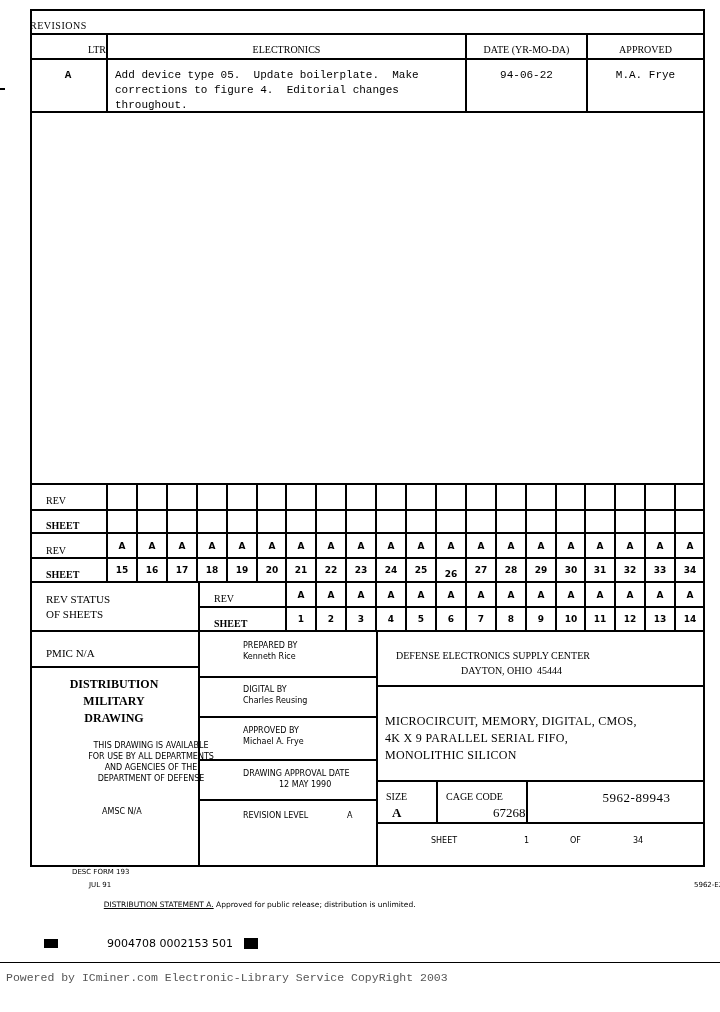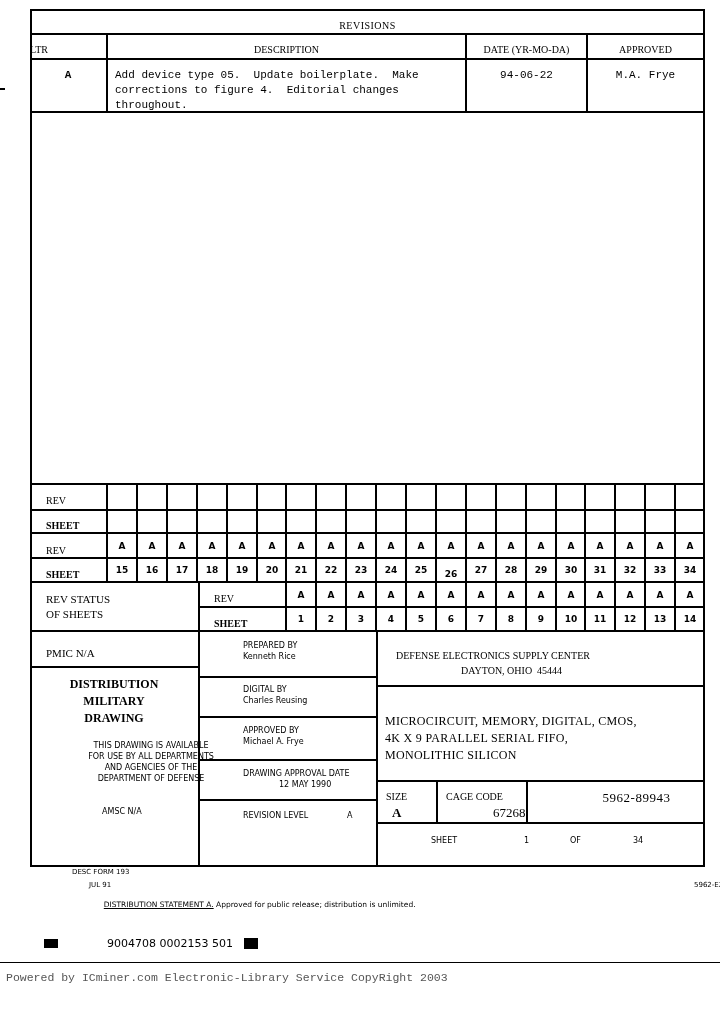--- a/index.html
+++ b/index.html
@@ -16,29 +16,29 @@
   .cell { position:absolute; display:flex; align-items:center; justify-content:center;
           font-family:"DejaVu Sans", sans-serif; font-size:9px; font-weight:bold; box-sizing:border-box; }
 </style>
 </head>
 <body>
 
 <div class="abs" style="left:0;top:88px;width:5px;height:2px;background:#000;"></div>
 
 <div class="box" style="left:30px;top:9px;width:675px;height:858px;"></div>
 
-<div class="t serif" style="left:30px;width:675px;text-align:center;top:21px;font-size:10px;letter-spacing:0.5px;">REVISIONS</div>
+<div class="t serif" style="left:30px;width:675px;text-align:left;top:21px;font-size:10px;letter-spacing:0.5px;">REVISIONS</div>
 <div class="hl" style="left:30px;top:33px;width:675px;"></div>
 
 <div class="vl" style="left:106px;top:33px;height:80px;"></div>
 <div class="vl" style="left:465px;top:33px;height:80px;"></div>
 <div class="vl" style="left:586px;top:33px;height:80px;"></div>
 
-<div class="t serif" style="left:30px;width:76px;text-align:left;top:45px;font-size:10px;">LTR</div>
-<div class="t serif" style="left:108px;width:357px;text-align:center;top:45px;font-size:10px;">DESCRIPTION</div>
+<div class="t serif" style="left:30px;width:76px;text-align:right;top:45px;font-size:10px;">LTR</div>
+<div class="t serif" style="left:108px;width:357px;text-align:center;top:45px;font-size:10px;">ELECTRONICS</div>
 <div class="t serif" style="left:467px;width:119px;text-align:center;top:45px;font-size:10px;">DATE (YR-MO-DA)</div>
 <div class="t serif" style="left:588px;width:115px;text-align:center;top:45px;font-size:10px;">APPROVED</div>
 
 <div class="hl" style="left:30px;top:58px;width:675px;"></div>
 
 <div class="t mono" style="left:30px;width:76px;text-align:center;top:70px;font-size:11px;font-weight:bold;">A</div>
 <div class="t mono" style="left:115px;top:70px;font-size:11px;">Add device type 05.  Update boilerplate.  Make</div>
 <div class="t mono" style="left:115px;top:85px;font-size:11px;">corrections to figure 4.  Editorial changes</div>
 <div class="t mono" style="left:115px;top:100px;font-size:11px;">throughout.</div>
 <div class="t mono" style="left:467px;width:119px;text-align:center;top:70px;font-size:11px;">94-06-22</div>

